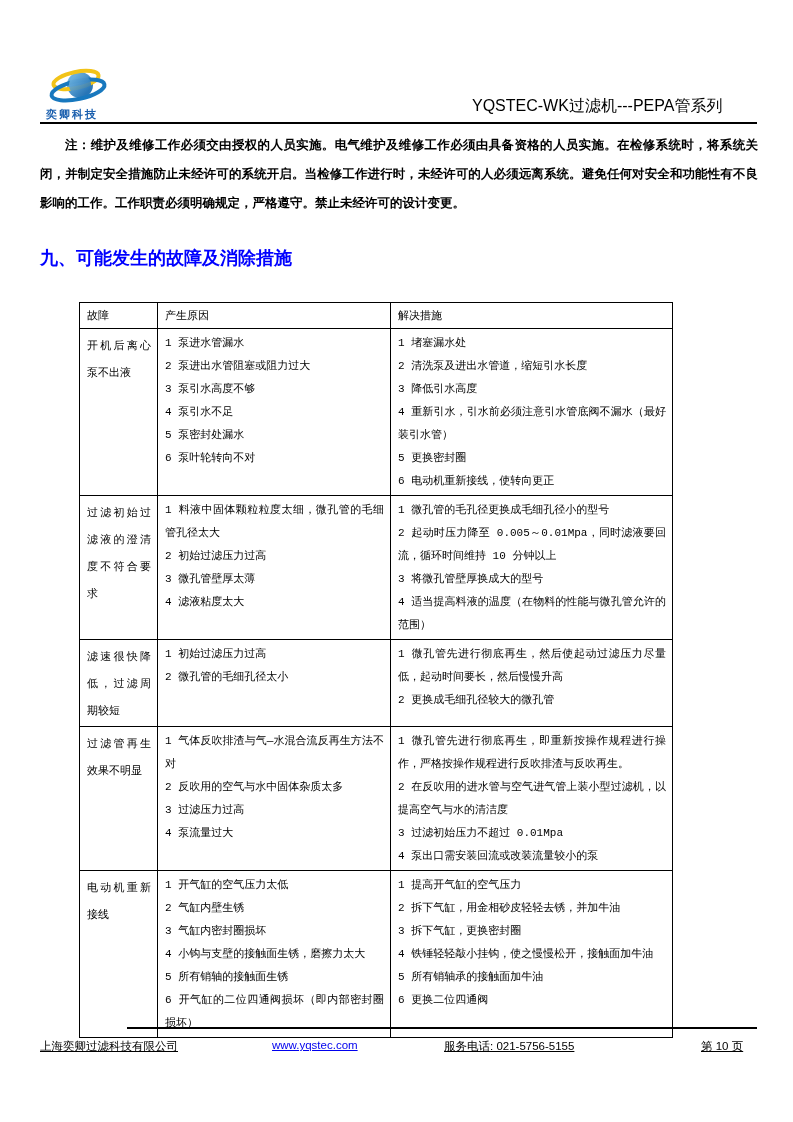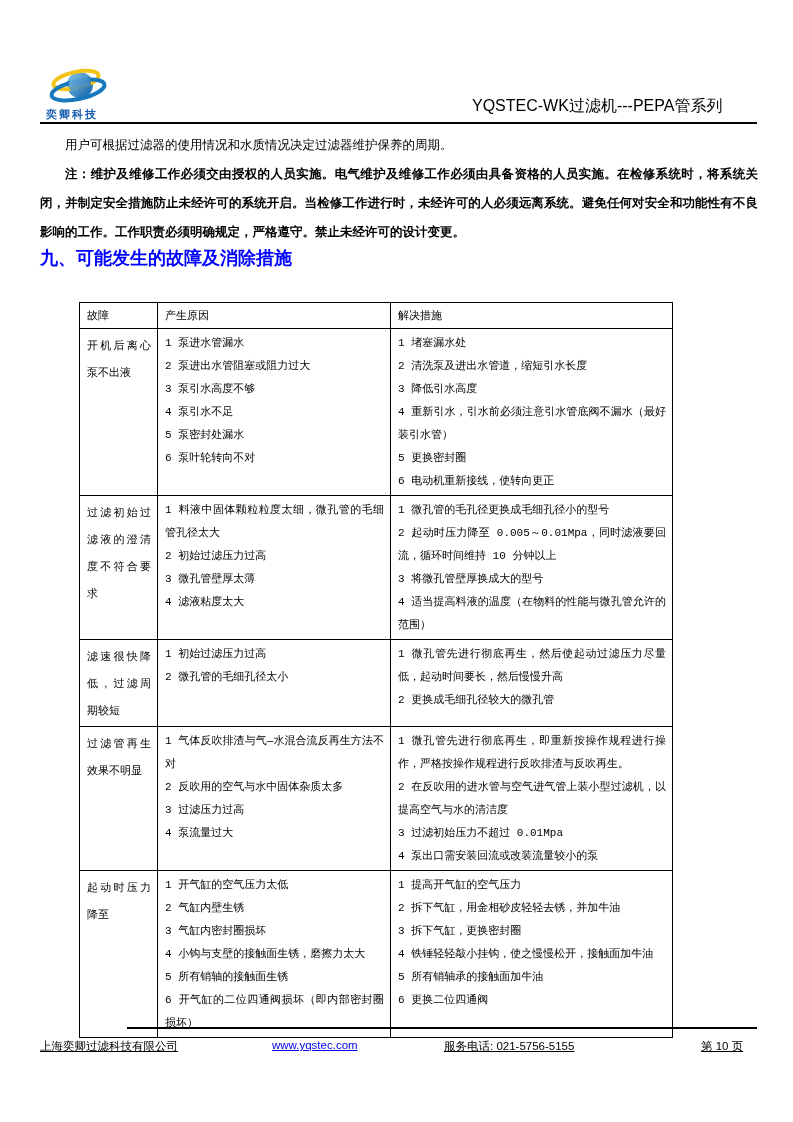--- a/index.html
+++ b/index.html
@@ -100,21 +100,20 @@
         <circle cx="34" cy="21" r="11" fill="url(#sph)" opacity="0.9"></circle>
       </svg>
     </span>
     <div class="logo-text">奕卿科技</div>
   </div>
 
   <div class="header-title">YQSTEC-WK过滤机---PEPA管系列</div>
   <div class="header-rule"></div>
 
   <div class="bodytext">
-    <p class="para1">用户可根据过滤器的使用情况和水质情况决定过滤器维护保养的周期。</p>
     <p class="para2">注：维护及维修工作必须交由授权的人员实施。电气维护及维修工作必须由具备资格的人员实施。在检修系统时，将系统关闭，并制定安全措施防止未经许可的系统开启。当检修工作进行时，未经许可的人必须远离系统。避免任何对安全和功能性有不良影响的工作。工作职责必须明确规定，严格遵守。禁止未经许可的设计变更。</p>
   </div>
 
   <div class="section-heading">九、可能发生的故障及消除措施</div>
 
   <table class="fault-table">
     <colgroup>
         <col class="c1">
         <col class="c2">
         <col class="c3">
@@ -190,21 +189,21 @@
           </td>
         <td>
             <div class="cell-line">1 微孔管先进行彻底再生，即重新按操作规程进行操作，严格按操作规程进行反吹排渣与反吹再生。</div>
             <div class="cell-line">2 在反吹用的进水管与空气进气管上装小型过滤机，以提高空气与水的清洁度</div>
             <div class="cell-line">3 过滤初始压力不超过 0.01Mpa</div>
             <div class="cell-line">4 泵出口需安装回流或改装流量较小的泵</div>
           </td>
       </tr>
       <tr class="r5">
         <td>
-            <div class="fault-cell-text">起动时压力降至</div>
+            <div class="fault-cell-text">电动机重新接线</div>
           </td>
         <td>
             <div class="cell-line">1 开气缸的空气压力太低</div>
             <div class="cell-line">2 气缸内壁生锈</div>
             <div class="cell-line">3 气缸内密封圈损坏</div>
             <div class="cell-line">4 小钩与支壁的接触面生锈，磨擦力太大</div>
             <div class="cell-line">5 所有销轴的接触面生锈</div>
             <div class="cell-line">6 开气缸的二位四通阀损坏（即内部密封圈损坏）</div>
           </td>
         <td>

